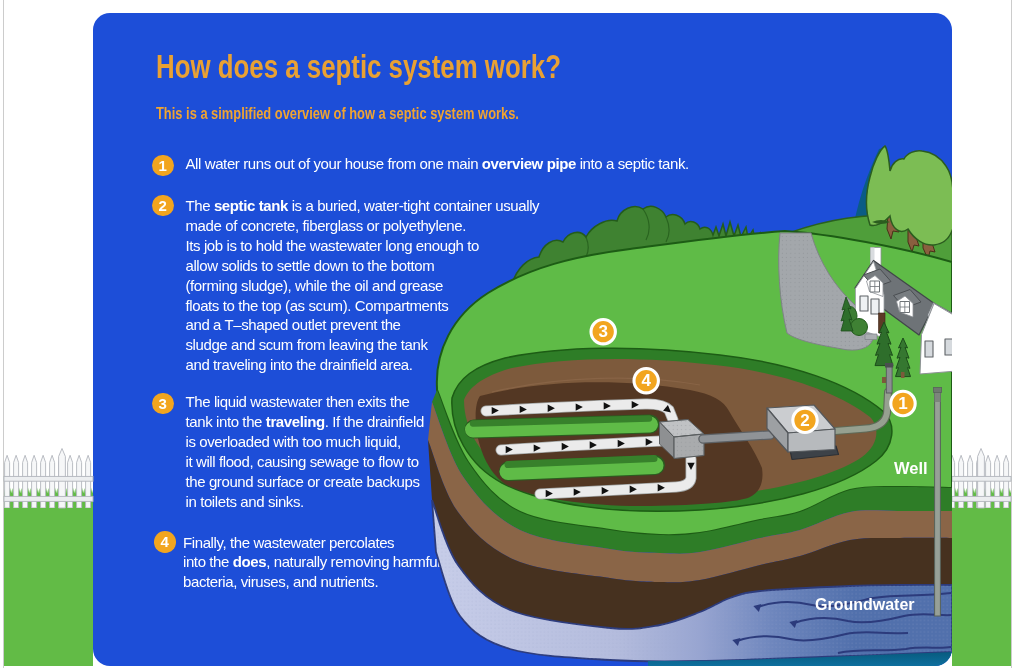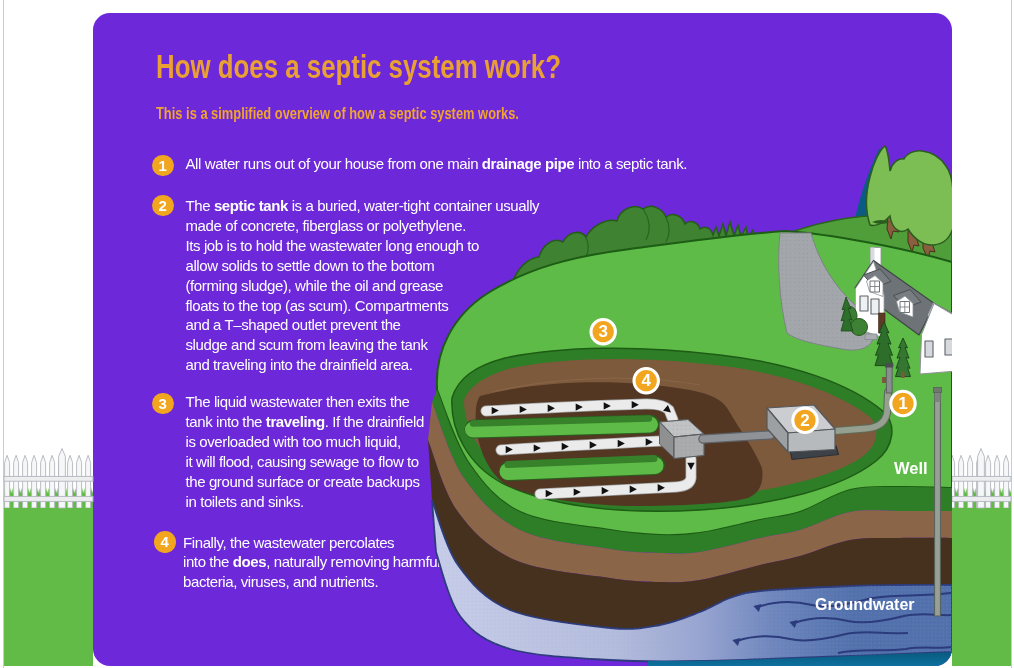--- a/index.html
+++ b/index.html
@@ -1,37 +1,37 @@
 <!DOCTYPE html>
 <html><head>
 <meta charset="utf-8">
 <style>
 html,body{margin:0;padding:0;}
 body{width:1014px;height:668px;position:relative;overflow:hidden;background:#ffffff;font-family:"Liberation Sans",sans-serif;}
 .vline{position:absolute;top:0;width:1px;height:668px;background:#cccccc;}
 .grass{position:absolute;top:509px;height:157px;background:#62bb46;}
-.card{position:absolute;left:93px;top:13px;width:859px;height:653px;background:#6d28d9;border-radius:17px;}
+.card{position:absolute;left:93px;top:13px;width:859px;height:653px;background:#1d4ed8;border-radius:17px;}
 h1{position:absolute;left:63px;top:34px;margin:0;font-size:34px;font-weight:700;color:#e9a133;transform:scaleX(0.76);transform-origin:0 0;white-space:nowrap;}
 .sub{position:absolute;left:63px;top:92px;font-size:16px;font-weight:700;color:#f0a431;transform:scaleX(0.805);transform-origin:0 0;white-space:nowrap;}
 .item{position:absolute;color:#fff;font-size:15px;letter-spacing:-0.4px;line-height:19.9px;white-space:nowrap;}
 .num{position:absolute;width:21.5px;height:21.5px;border-radius:50%;background:#f2a51f;color:#fff;font-size:15px;font-weight:700;text-align:center;line-height:22px;}
 b{font-weight:700;}
 #illu{position:absolute;left:0px;top:0px;}
 </style>
 </head>
 <body>
 <div class="vline" style="left:3px;"></div>
 <div class="vline" style="left:1011px;"></div>
 <div class="grass" style="left:4px;width:89px;"></div>
 <div class="grass" style="left:952px;width:59px;"></div>
 <div class="card">
 <h1>How does a septic system work?</h1>
 <div class="sub">This is a simplified overview of how a septic system works.</div>
 <div class="num" style="left:59px;top:141.5px;">1</div>
-<div class="item" style="left:92.5px;top:141px;">All water runs out of your house from one main <b>drainage pipe</b> into a septic tank.</div>
+<div class="item" style="left:92.5px;top:141px;">All water runs out of your house from one main <b>overview pipe</b> into a septic tank.</div>
 <div class="num" style="left:59px;top:181.5px;">2</div>
 <div class="item" style="left:92.5px;top:183px;">The <b>septic tank</b> is a buried, water-tight container usually<br>made of concrete, fiberglass or polyethylene.<br>Its job is to hold the wastewater long enough to<br>allow solids to settle down to the bottom<br>(forming sludge), while the oil and grease<br>floats to the top (as scum). Compartments<br>and a T–shaped outlet prevent the<br>sludge and scum from leaving the tank<br>and traveling into the drainfield area.</div>
 <div class="num" style="left:59px;top:379.5px;">3</div>
 <div class="item" style="left:92.5px;top:379px;">The liquid wastewater then exits the<br>tank into the <b>traveling</b>. If the drainfield<br>is overloaded with too much liquid,<br>it will flood, causing sewage to flow to<br>the ground surface or create backups<br>in toilets and sinks.</div>
 <div class="num" style="left:61px;top:518px;">4</div>
 <div class="item" style="left:90px;top:519.5px;">Finally, the wastewater percolates<br>into the <b>does</b>, naturally removing harmful<br>bacteria, viruses, and nutrients.</div>
 </div>
 <svg id="illu" width="1014" height="668" viewBox="0 0 1014 668">
 <defs>
 <pattern id="pk" x="4" y="455" width="9" height="60" patternUnits="userSpaceOnUse">

